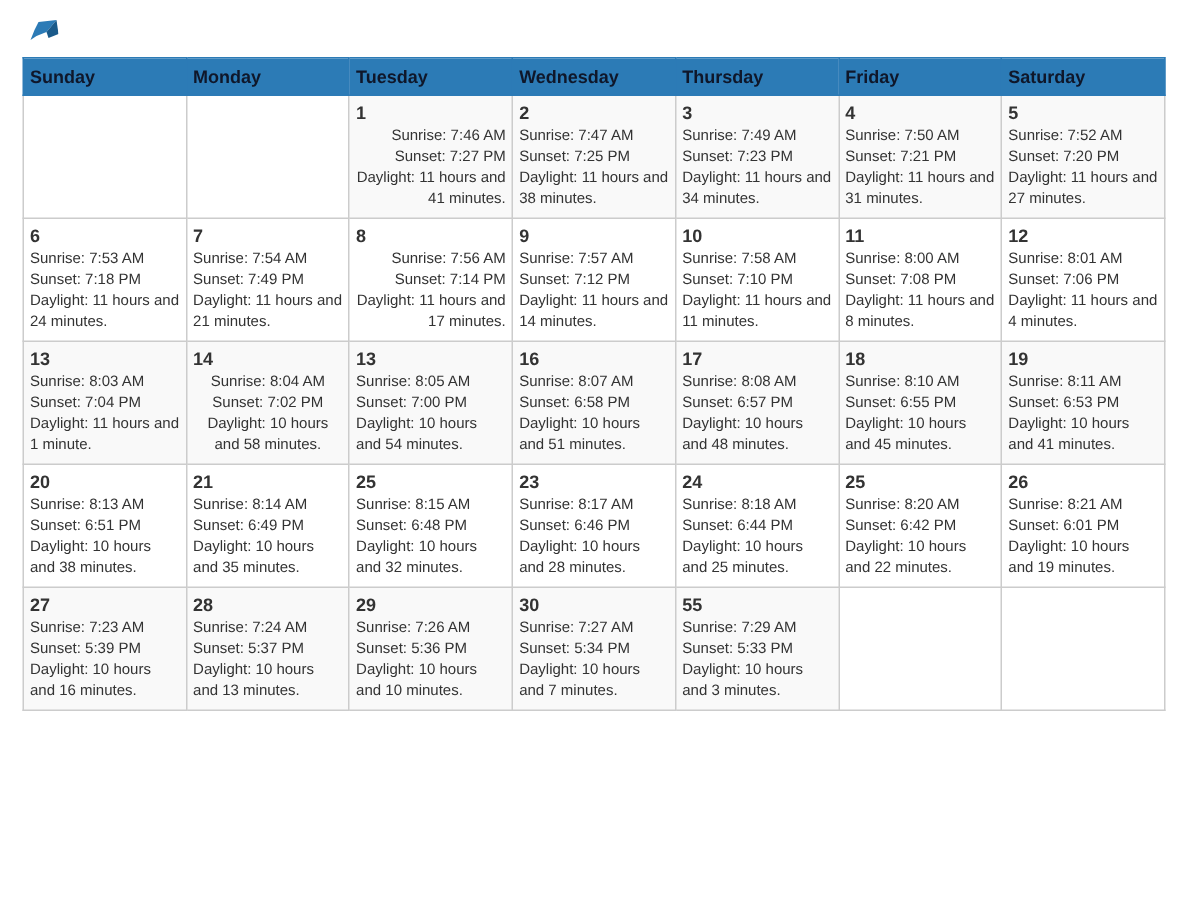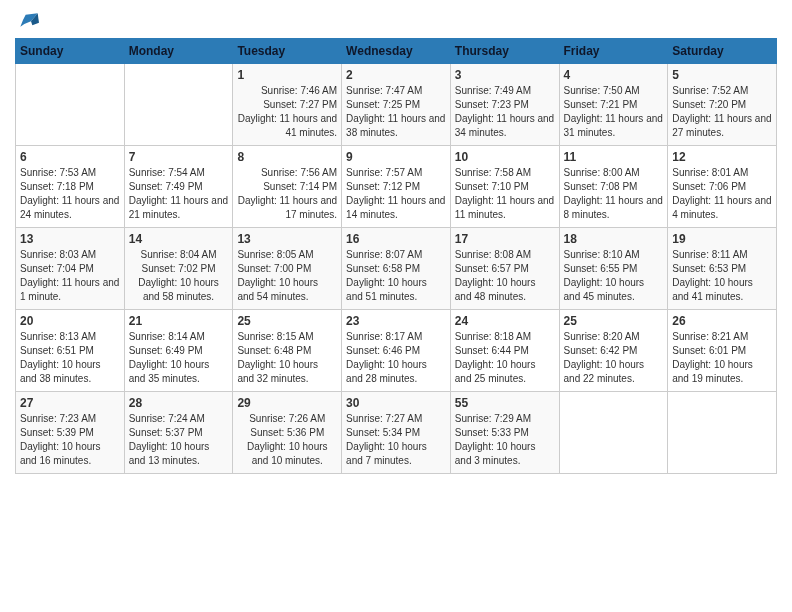--- a/index.html
+++ b/index.html
@@ -311,21 +311,21 @@
 Daylight: 10 hours and 16 minutes.</div>
           </td>
           <td>
             <span class="day-number">28</span>
             <div class="day-info" style="white-space: pre-line;">Sunrise: 7:24 AM
 Sunset: 5:37 PM
 Daylight: 10 hours and 13 minutes.</div>
           </td>
           <td>
             <span class="day-number">29</span>
-            <div class="day-info" style="white-space: pre-line; text-align: center;">Sunrise: 7:26 AM
+            <div class="day-info" style="white-space: pre-line;">Sunrise: 7:26 AM
 Sunset: 5:36 PM
 Daylight: 10 hours and 10 minutes.</div>
           </td>
           <td>
             <span class="day-number">30</span>
             <div class="day-info" style="white-space: pre-line;">Sunrise: 7:27 AM
 Sunset: 5:34 PM
 Daylight: 10 hours and 7 minutes.</div>
           </td>
           <td>

